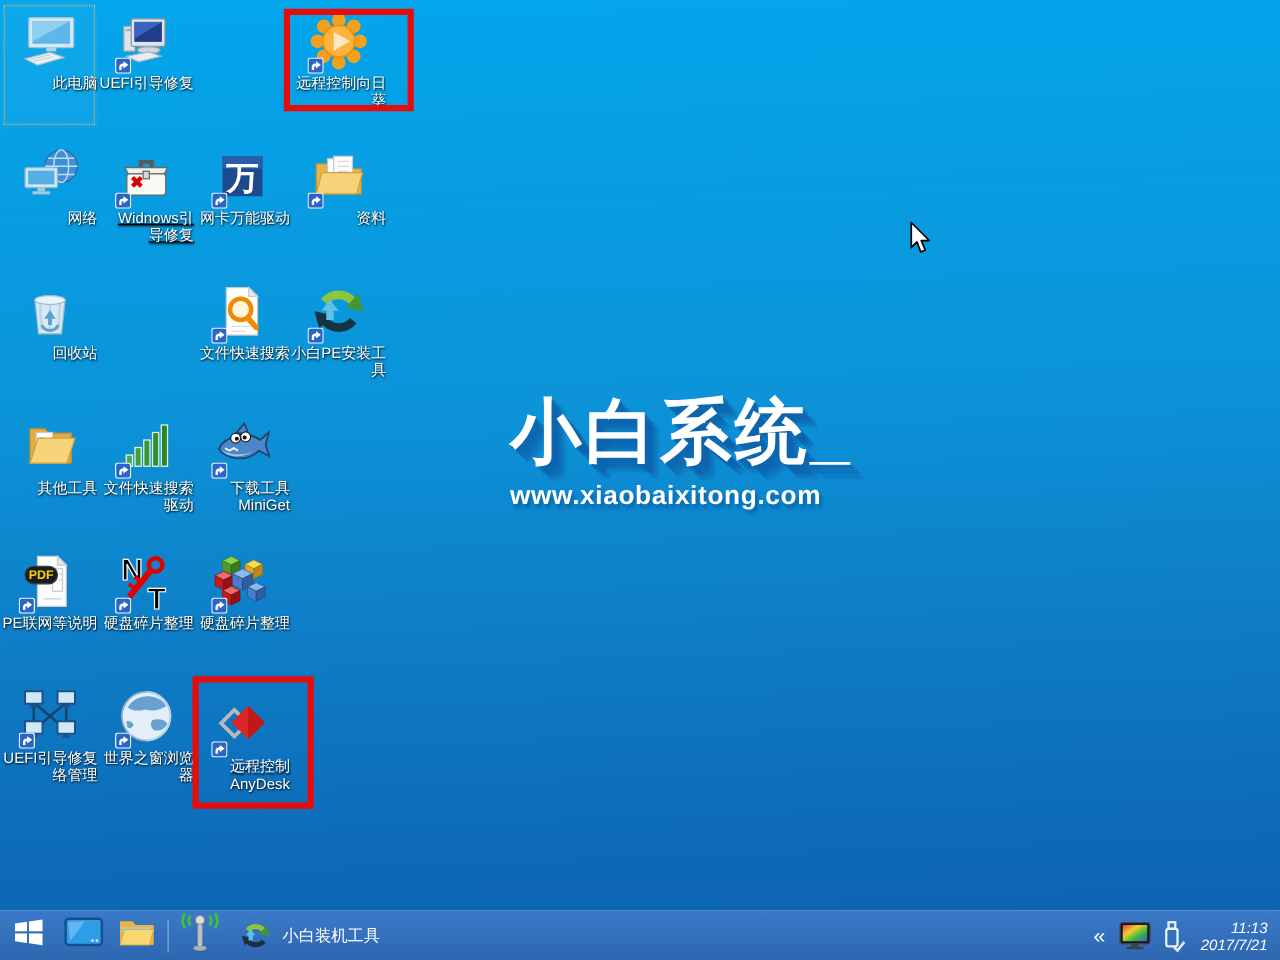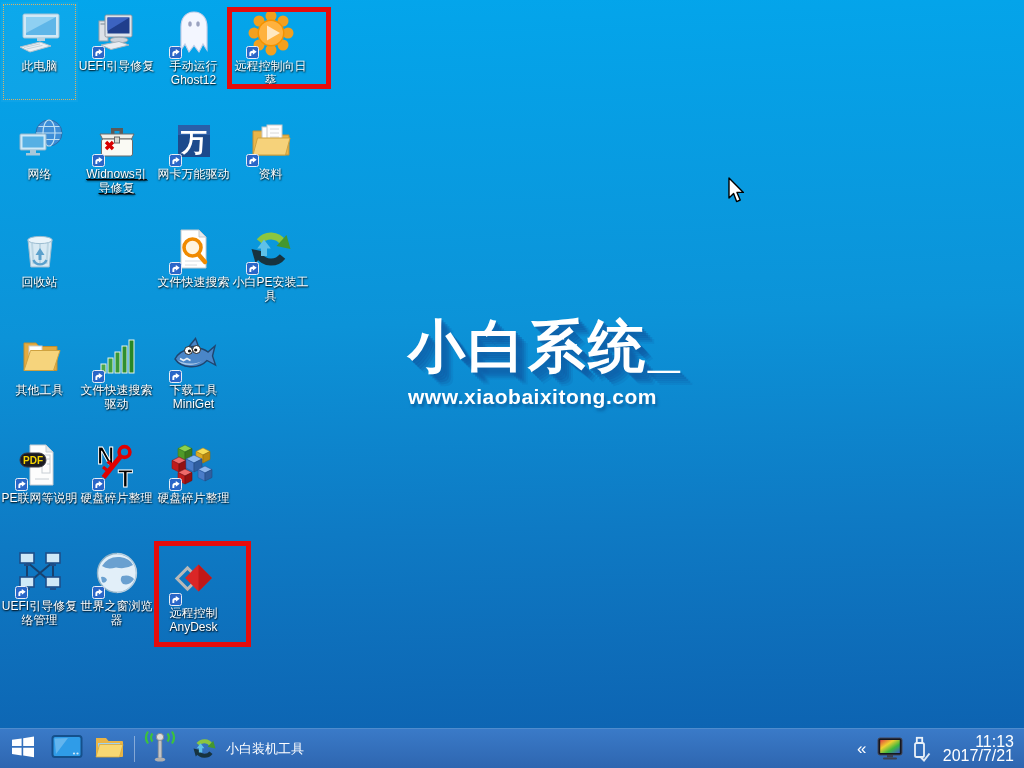--- a/index.html
+++ b/index.html
@@ -3,21 +3,21 @@
 <meta charset="utf-8">
 <style>
   * { margin:0; padding:0; box-sizing:border-box; }
   html,body { width:1024px; height:768px; overflow:hidden; }
   body { font-family:"Liberation Sans","DejaVu Sans",sans-serif; }
   #screen { position:relative; width:1024px; height:768px; overflow:hidden;
     background:linear-gradient(178deg,#03a6ec 0%,#0c93d8 42%,#0e7ac4 68%,#0d5fae 100%); }
 
   
   #icon-grid { position:absolute; left:0; top:0; width:340px; height:700px; }
-  .cell { position:absolute; width:77px; height:100px; padding-top:7px; text-align:center; cursor:pointer; }
+  .cell { position:absolute; width:77px; height:100px; padding-top:7px; text-align:right; cursor:pointer; }
   .cell.selected { outline:1px dotted rgba(228,178,92,.95); outline-offset:-3px; background:rgba(255,255,255,.04); }
   .ic { position:relative; width:48px; height:48px; margin:0 auto; }
   .ic svg { width:48px; height:48px; display:block; }
   .badge { position:absolute; left:-1px; bottom:-2px; width:13px; height:13px; }
   .badge svg { width:13px; height:13px; display:block; }
   .lbl { margin-top:2px; font-size:12px; line-height:14px; color:#fff; white-space:pre-line;
     text-shadow:0 1px 2px rgba(0,0,0,.75), 1px 1px 1px rgba(0,0,0,.5); }
 
   
   .hl { position:absolute; border:5px solid #e60c0c; pointer-events:none; }
@@ -46,21 +46,21 @@
   #show-desktop-button,#explorer-button { width:42px; }
   .tb-sep { width:1px; height:26px; background:rgba(255,255,255,.4); margin:0 4px; }
   #antenna-button { width:42px; }
   #app-button { padding:0 10px; gap:8px; }
   #app-button .appic { width:27px; height:27px; }
   #app-button .appic svg { width:27px; height:27px; }
   #app-label { font-size:13px; }
   #tb-right { margin-left:auto; display:flex; align-items:center; height:40px; }
   #chevron-button { width:26px; font-size:17px; }
   #display-tray,#usb-tray { width:30px; }
-  #clock { text-align:right; font-size:16px; line-height:14px; padding:0 10px 0 8px; cursor:default; }
+  #clock { text-align:right; font-size:12px; line-height:14px; padding:0 10px 0 8px; cursor:default;font-style:italic; }
 </style>
 </head>
 <body>
 
 <div id="screen">
 
   <div id="icon-grid">
       <div class="cell selected" style="left: 1px; top: 2px;">
         <div class="ic">
           <svg width="48" height="48" viewBox="0 0 48 48">
@@ -86,37 +86,20 @@
             <path d="M8,36 L26,32.5 L36,36 L18,40.5 Z" fill="#e8edf2" stroke="#a8b4bd"></path>
           </svg>
           <span class="badge">
             <svg viewBox="0 0 13 13">
               <rect x="0.5" y="0.5" width="12" height="12" rx="2" fill="#2a66c8" stroke="#e8eef6"></rect>
               <path d="M3.4,10 V7.5 C3.4,5.7 4.7,4.7 6.2,4.7 H6.8 V2.9 L10.7,5.8 L6.8,8.7 V6.9 H6.2 C5.6,6.9 5.3,7.2 5.3,7.7 V10 Z" fill="#fff"></path>
             </svg>
           </span>
         </div>
         <div class="lbl">UEFI引导修复</div>
-      </div>
-      <div class="cell" style="left: 155px; top: 2px;">
-        <div class="ic">
-          <svg width="48" height="48" viewBox="0 0 48 48">
-            <path d="M24,3 C15,3 11,10 11,18 L11,41 L15,35 L19,43 L24,36.5 L29,43 L33,35 L37,41 L37,18 C37,10 33,3 24,3 Z" fill="#f3f6ff" stroke="#c6cfe8" stroke-width="1.2"></path>
-            <ellipse cx="20" cy="15" rx="1.8" ry="2.8" fill="#9aa2c0"></ellipse>
-            <ellipse cx="28" cy="15" rx="1.8" ry="2.8" fill="#9aa2c0"></ellipse>
-          </svg>
-          <span class="badge">
-            <svg viewBox="0 0 13 13">
-              <rect x="0.5" y="0.5" width="12" height="12" rx="2" fill="#2a66c8" stroke="#e8eef6"></rect>
-              <path d="M3.4,10 V7.5 C3.4,5.7 4.7,4.7 6.2,4.7 H6.8 V2.9 L10.7,5.8 L6.8,8.7 V6.9 H6.2 C5.6,6.9 5.3,7.2 5.3,7.7 V10 Z" fill="#fff"></path>
-            </svg>
-          </span>
-        </div>
-        <div class="lbl">手动运行
-Ghost12</div>
       </div>
       <div class="cell" style="left: 232px; top: 2px;">
         <div class="ic">
           <svg width="48" height="48" viewBox="0 0 48 48">
             <g fill="#f3a01e">
               <circle cx="24" cy="7" r="5.5"></circle>
               <circle cx="36" cy="12" r="5.5"></circle>
               <circle cx="41" cy="24" r="5.5"></circle>
               <circle cx="36" cy="36" r="5.5"></circle>
               <circle cx="24" cy="41" r="5.5"></circle>

